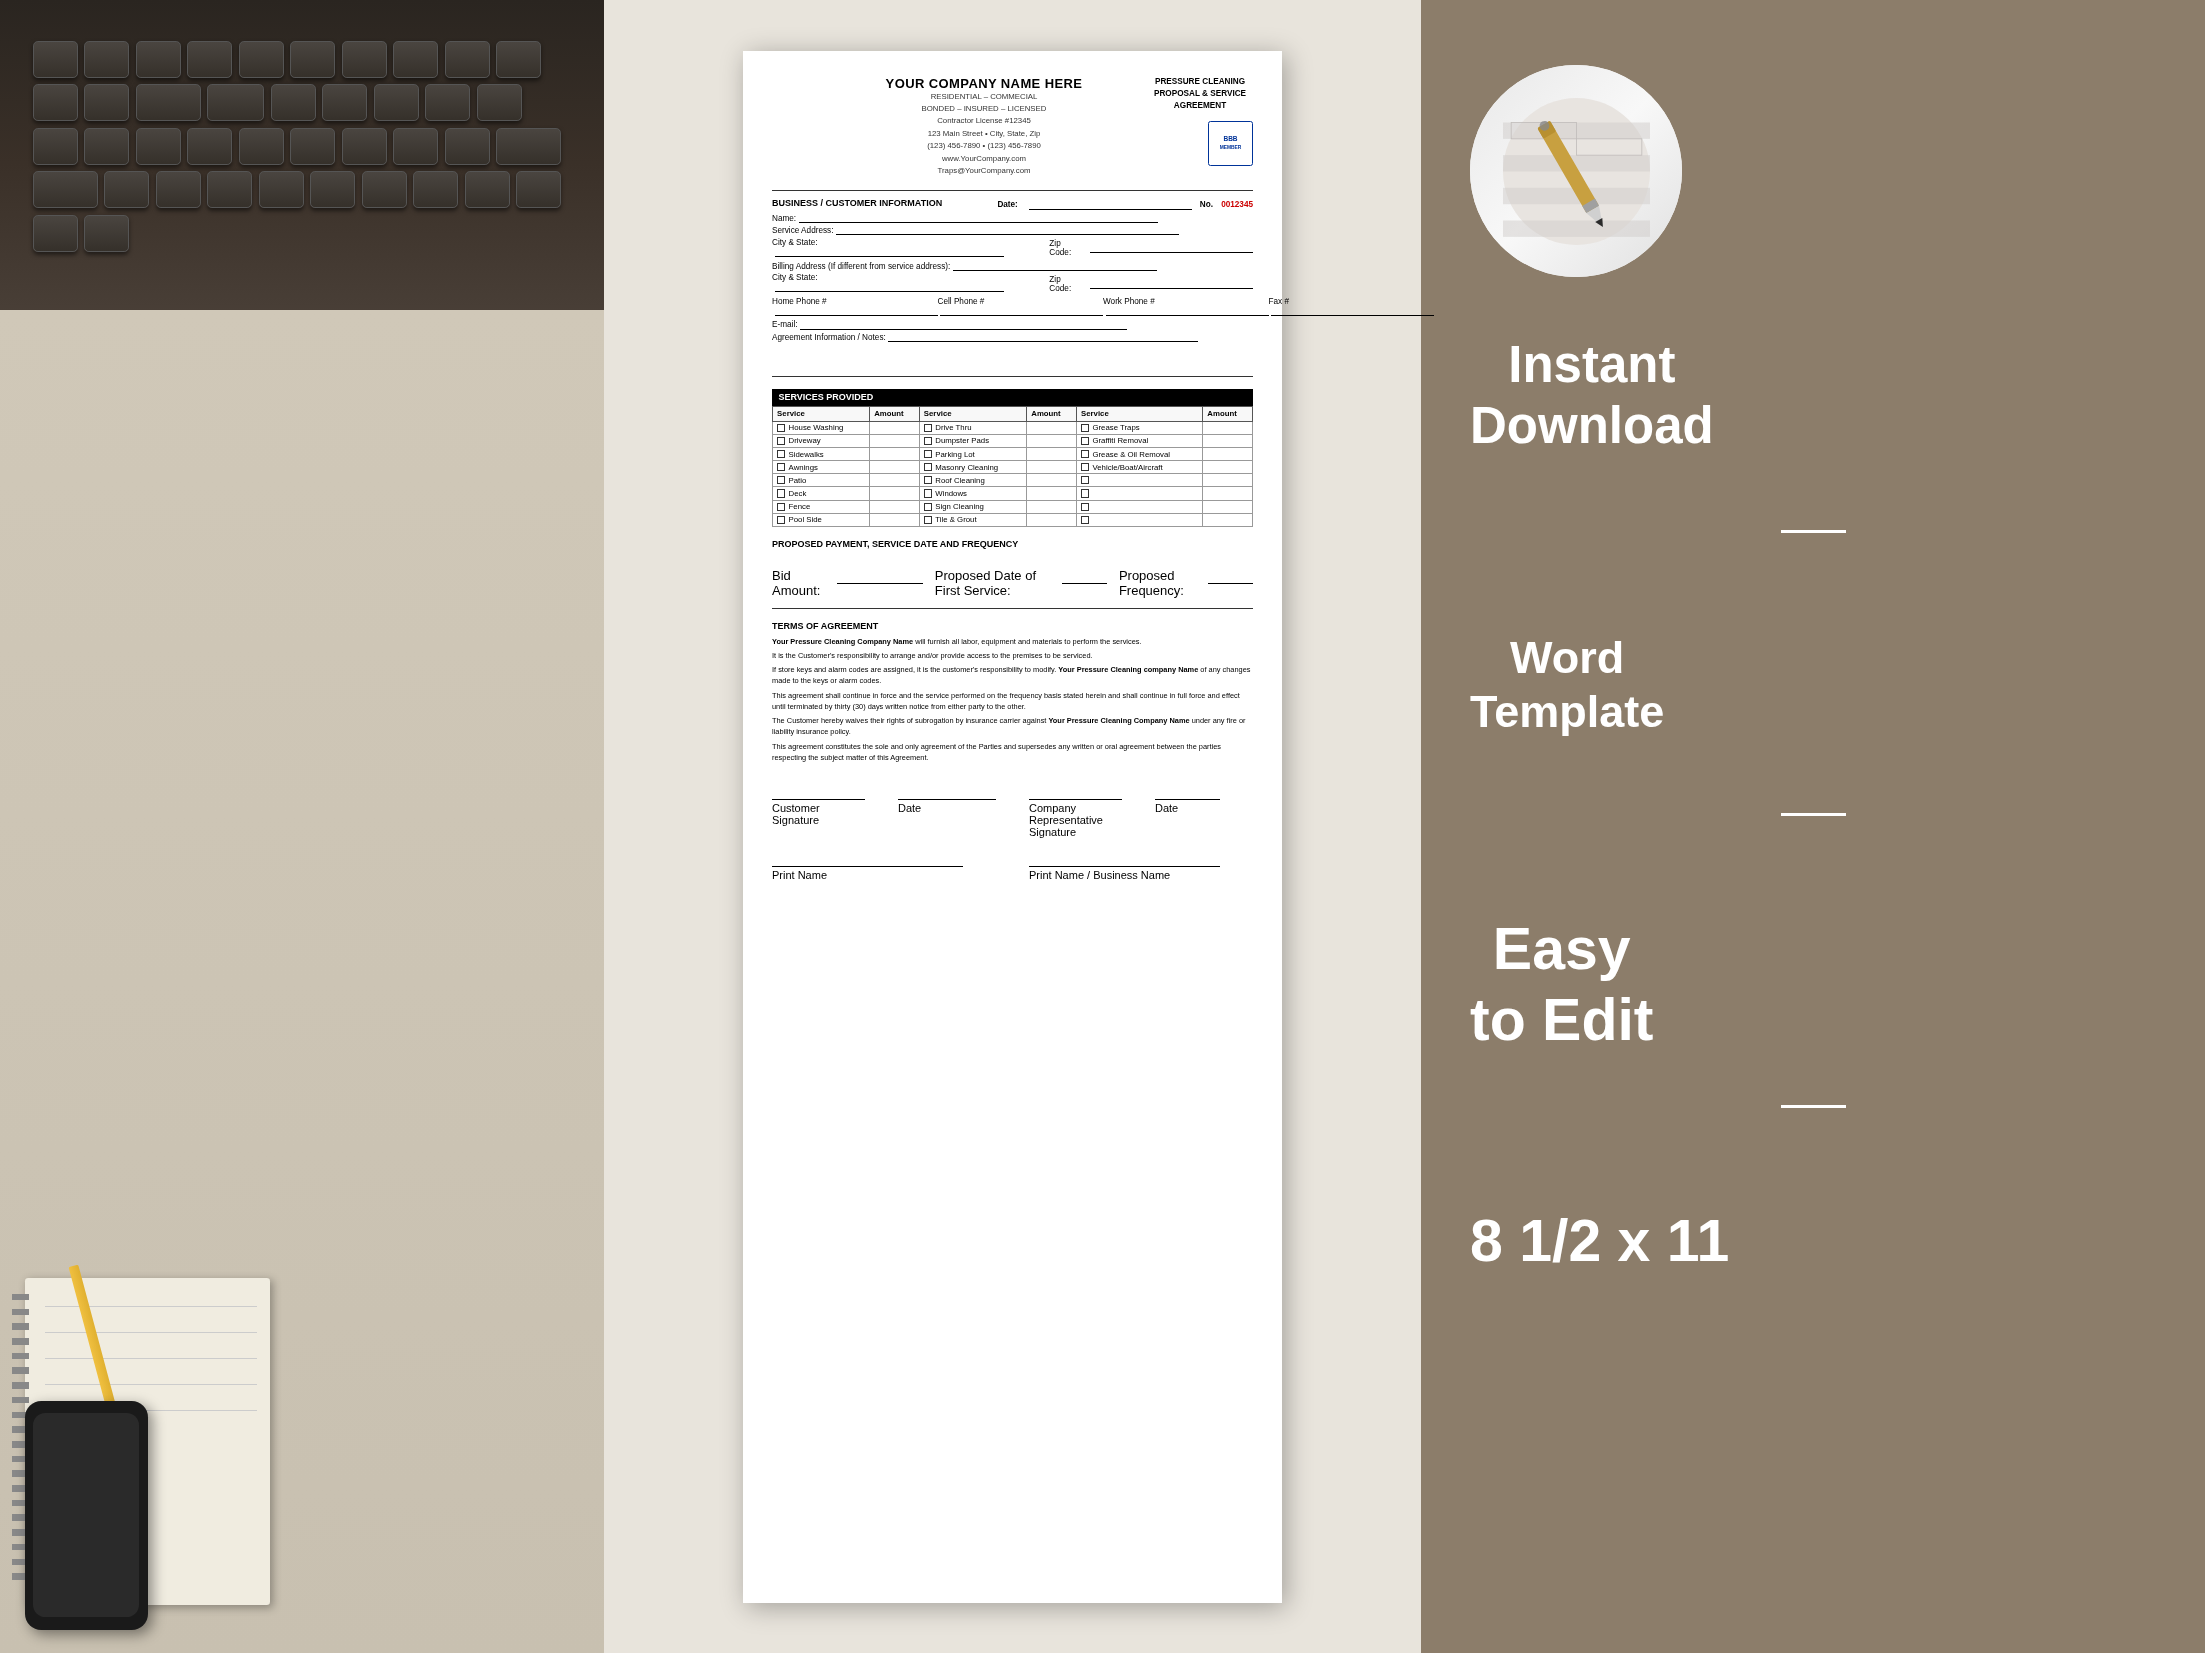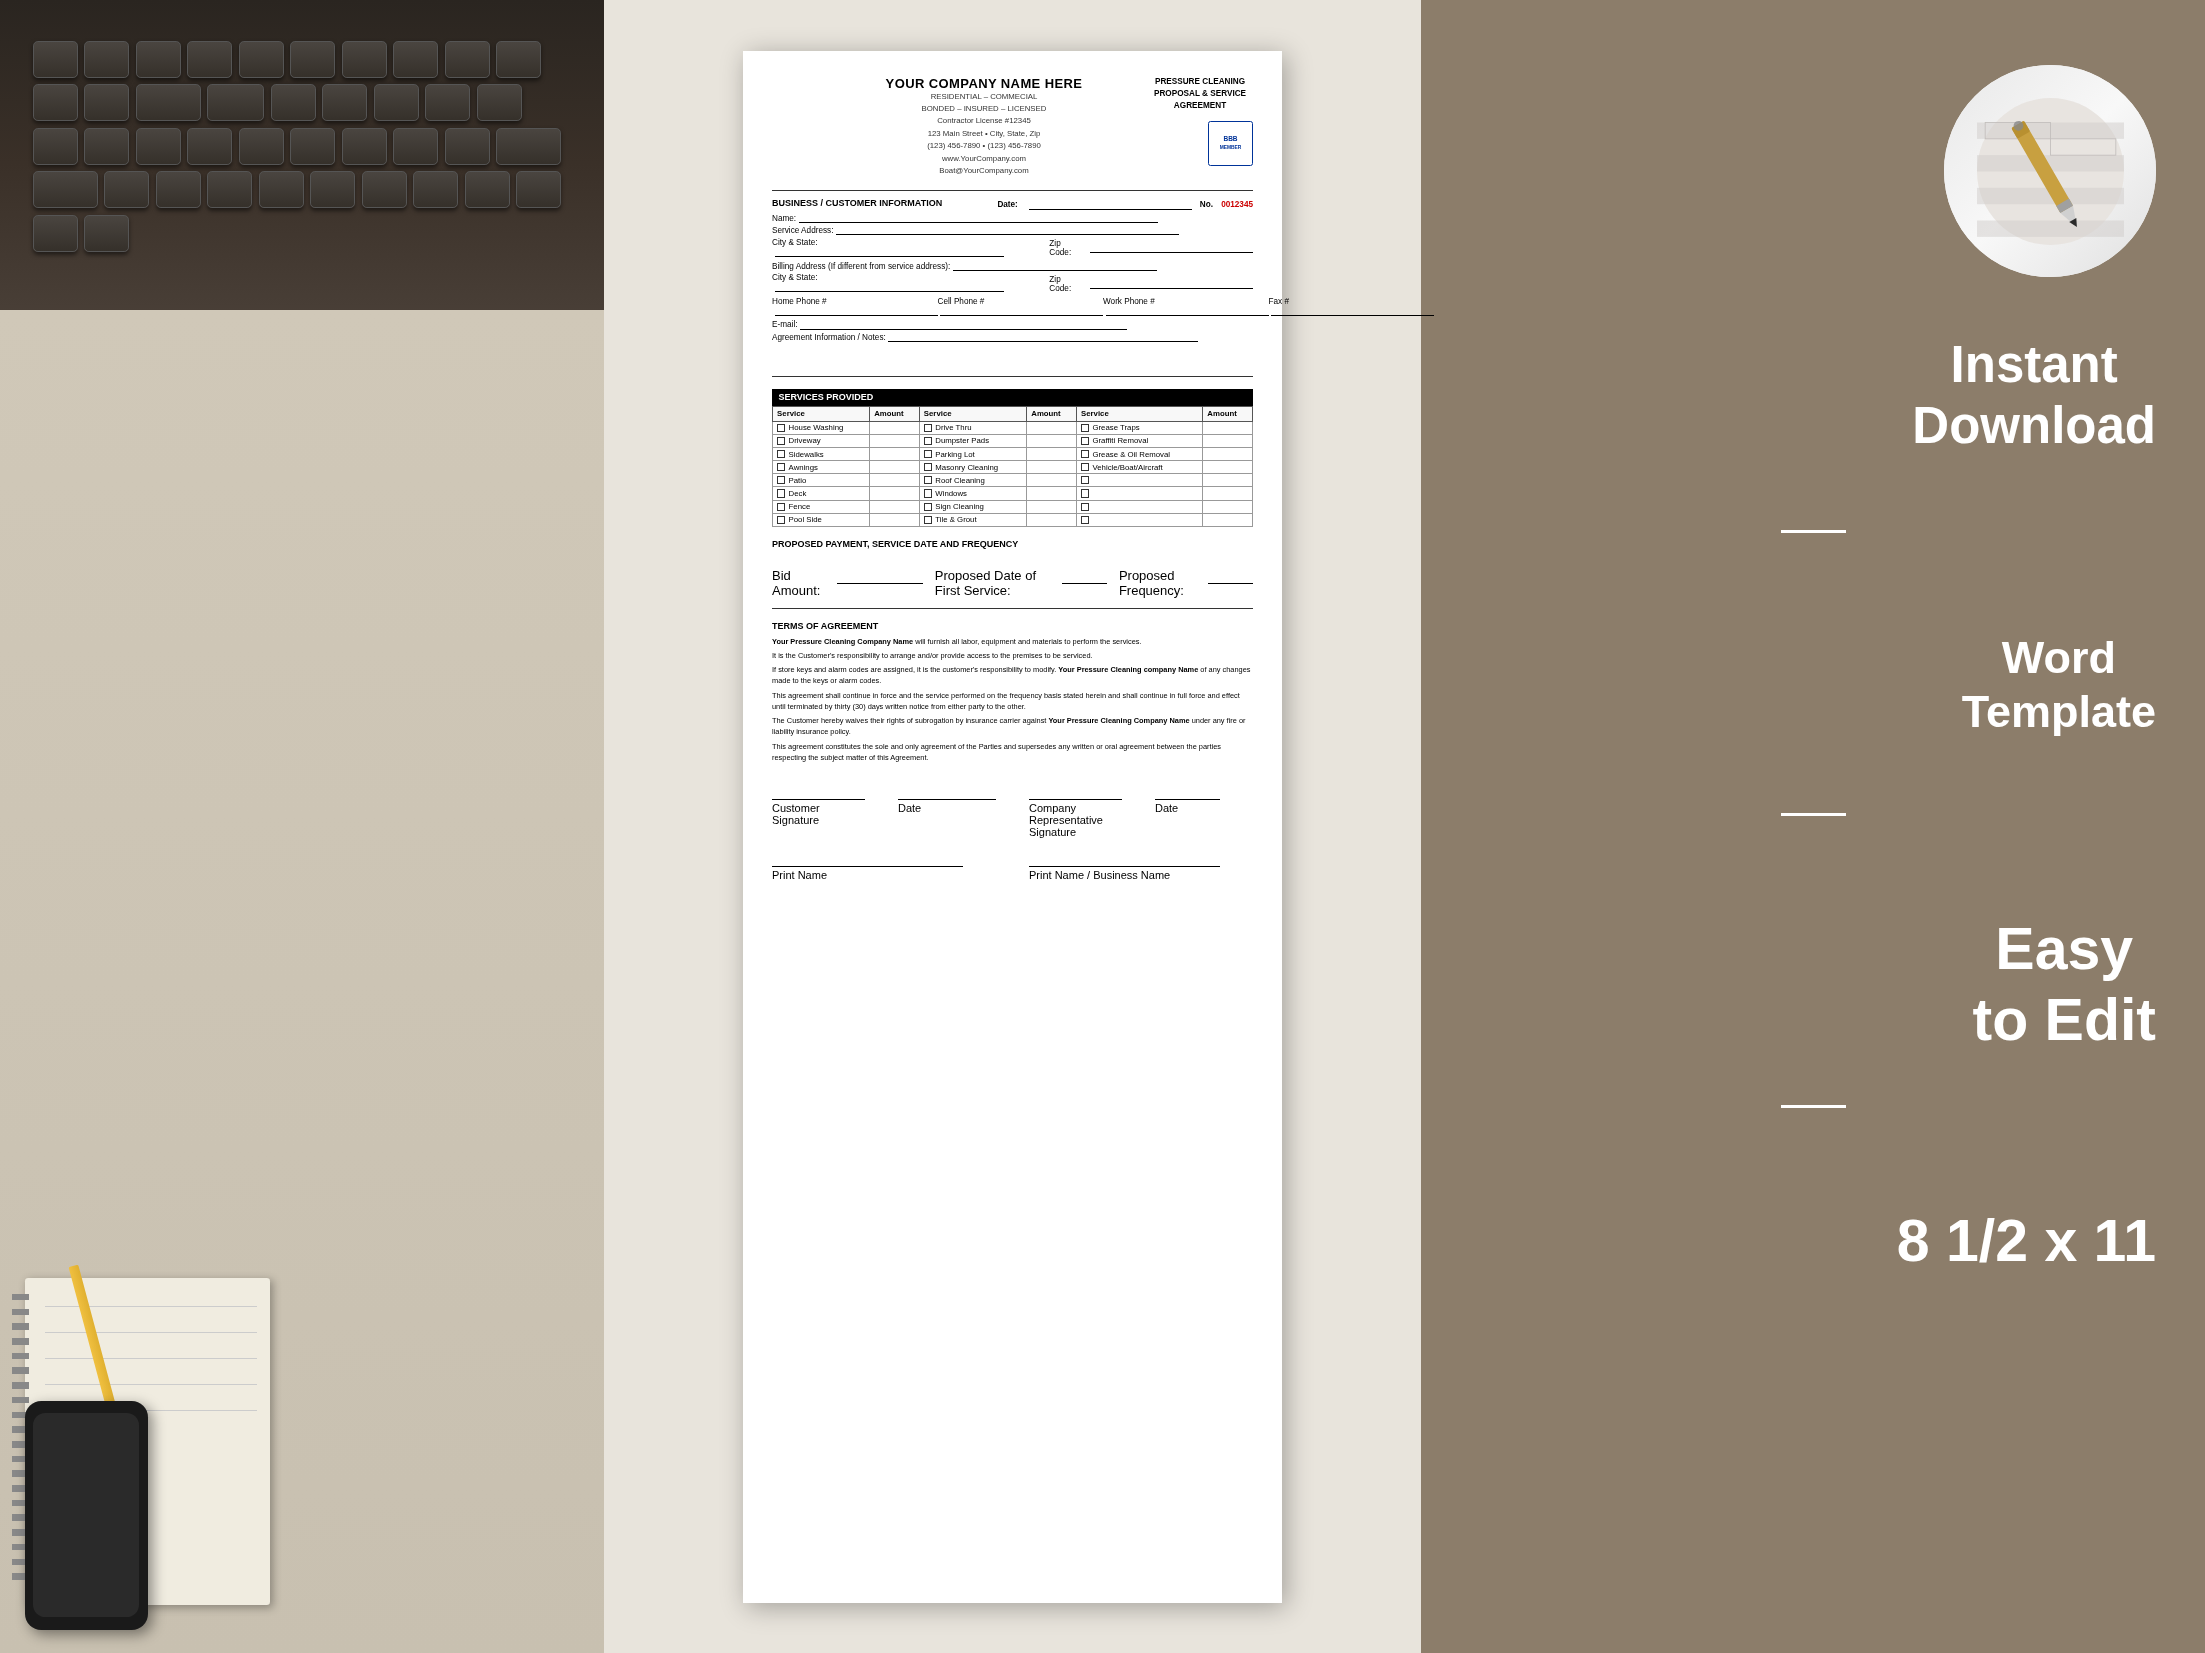--- a/index.html
+++ b/index.html
@@ -332,21 +332,21 @@
       width: 98px;
     }
 
     
     .right-panel {
       width: 784px;
       height: 1654px;
       background: #8c7d6a;
       display: flex;
       flex-direction: column;
-      align-items: flex-end;
+      align-items: flex-start;
       justify-content: flex-start;
       padding: 65px 49px 49px;
       flex-shrink: 0;
     }
 
     .pen-circle {
       width: 212px;
       height: 212px;
       border-radius: 50%;
       background: #f5f5f5;
@@ -472,21 +472,21 @@
       <div style="width:49px;"></div>
       <div class="company-info">
         <div class="company-name">YOUR COMPANY NAME HERE</div>
         <div class="company-details">
           <div>RESIDENTIAL – COMMECIAL</div>
           <div>BONDED – INSURED – LICENSED</div>
           <div>Contractor License #12345</div>
           <div>123 Main Street • City, State, Zip</div>
           <div>(123) 456-7890 • (123) 456-7890</div>
           <div>www.YourCompany.com</div>
-          <div>Boat@YourCompany.com</div>
+          <div>Traps@YourCompany.com</div>
         </div>
       </div>
       <div style="display:flex; flex-direction:column; align-items:flex-end; gap:8.2px;">
         <div class="proposal-title">
           <div>PRESSURE CLEANING</div>
           <div>PROPOSAL &amp; SERVICE</div>
           <div>AGREEMENT</div>
         </div>
 
         <div style="width:45px;height:45px;border:1.6px solid #003399;border-radius:2.5px;display:flex;align-items:center;justify-content:center;font-size:6.5px;font-weight:bold;color:#003399;text-align:center;line-height:1.2;">

